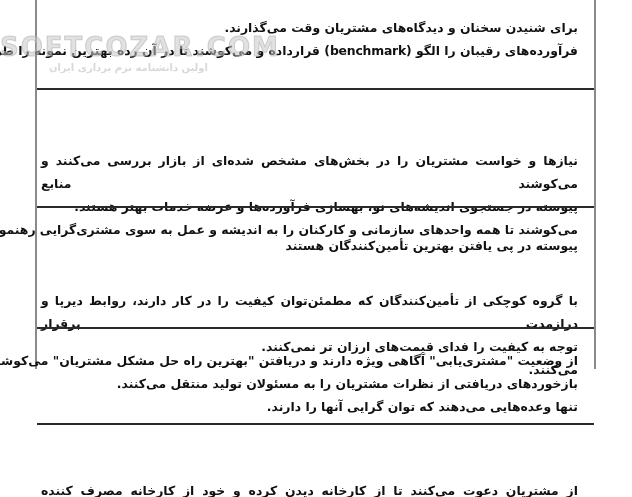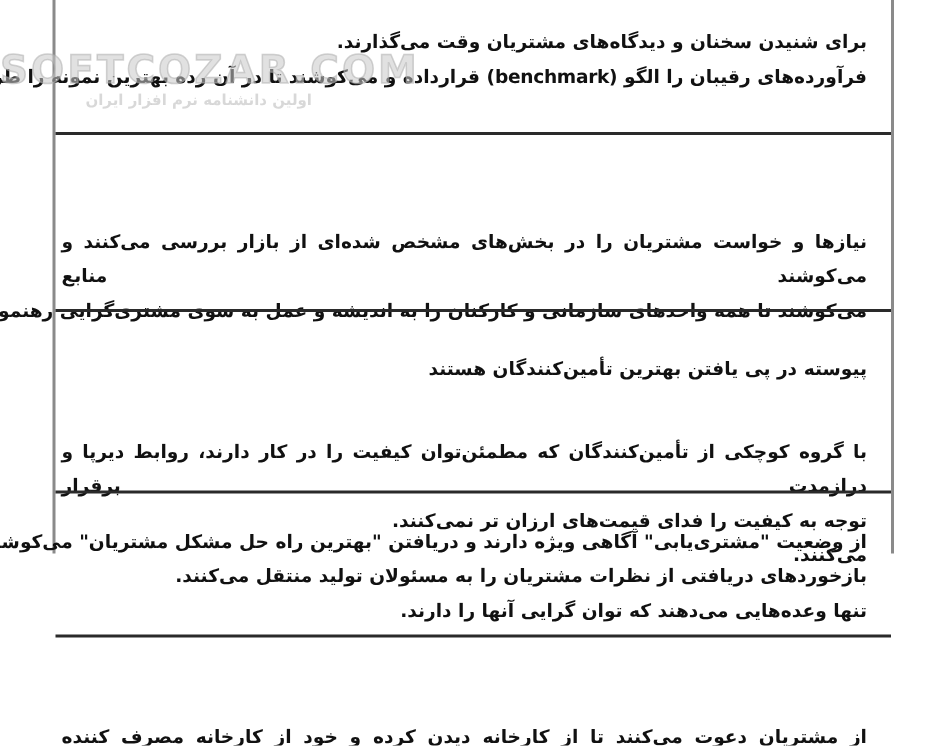--- a/index.html
+++ b/index.html
@@ -98,20 +98,21 @@
 <div class="table">
 
   <div class="cell" id="c1">
     <span class="line">برای شنیدن سخنان و دیدگاه‌های مشتریان وقت می‌گذارند.</span>
     <span class="line">فرآورده‌های رقیبان را الگو (benchmark) قرارداده و می‌کوشند تا در آن رده بهترین نمونه را طراحی کنند</span>
   </div>
   <div class="divider" id="d1"></div>
 
   <div class="cell" id="c2">
     <span class="line justify">نیازها و خواست مشتریان را در بخش‌های مشخص شده‌ای از بازار بررسی می‌کنند و می‌کوشند منابع</span>
+    <span class="line">پیوسته در جستجوی اندیشه‌های نو، بهسازی فرآورده‌ها و عرضه خدمات بهتر هستند.</span>
     <span class="line">می‌کوشند تا همه واحدهای سازمانی و کارکنان را به اندیشه و عمل به سوی مشتری‌گرایی رهنمون سازند.</span>
   </div>
   <div class="divider" id="d2"></div>
 
   <div class="cell" id="c3">
     <span class="line">پیوسته در پی یافتن بهترین تأمین‌کنندگان هستند</span>
     <span class="line justify">با گروه کوچکی از تأمین‌کنندگان که مطمئن‌توان کیفیت را در کار دارند، روابط دیرپا و درازمدت برقرار</span>
     <span class="line">توجه به کیفیت را فدای قیمت‌های ارزان تر نمی‌کنند.</span>
     <span class="line">می‌کنند.</span>
   </div>
@@ -125,14 +126,14 @@
   <div class="divider" id="d4"></div>
 
   <div class="cell" id="c5">
     <span class="line justify">از مشتریان دعوت می‌کنند تا از کارخانه دیدن کرده و خود از کارخانه مصرف کننده فرآورده‌شان دیدن</span>
     <span class="line">کرده و چگونگی کاربرد آنها را می‌بینند.</span>
   </div>
 </div>
 
 <div class="watermark">
   <div class="wm-title">SOFTCOZAR.COM</div>
-  <div class="wm-sub">اولین دانشنامه نرم افزار ایران</div>
+  <div class="wm-sub">اولین دانشنامه نرم برداری ایران</div>
 </div>
 
 </body></html>

